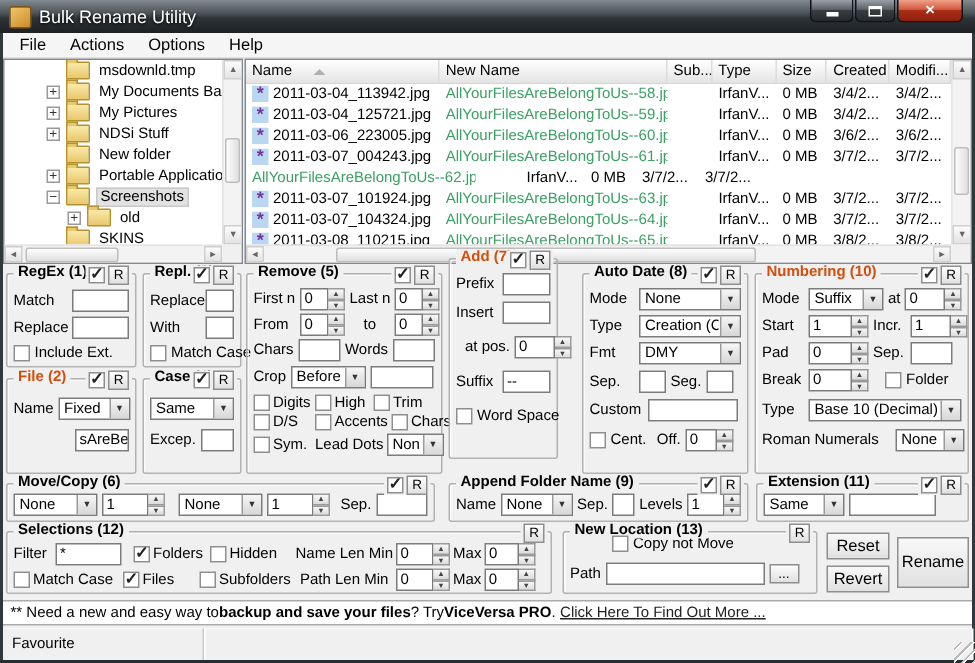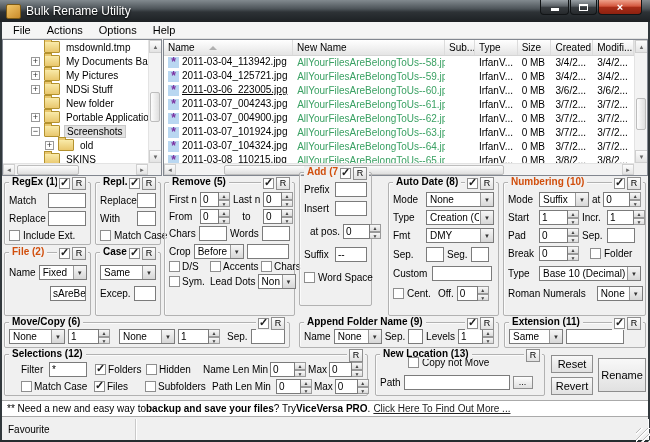--- a/index.html
+++ b/index.html
@@ -235,39 +235,38 @@
         <div class="lrow">
           <div class="lcell c0" style="width: 130px;"><span class="ficon">*</span><span>2011-03-04_125721.jpg</span></div>
           <div class="lcell c1" style="width: 153px;"><span>AllYourFilesAreBelongToUs--59.jpg</span></div>
           <div class="lcell c2" style="width: 30px;"><span></span></div>
           <div class="lcell c3" style="width: 43px;"><span>IrfanV...</span></div>
           <div class="lcell c4" style="width: 34px;"><span>0 MB</span></div>
           <div class="lcell c5" style="width: 42px;"><span>3/4/2...</span></div>
           <div class="lcell c6" style="width: 41px;"><span>3/4/2...</span></div>
         </div>
         <div class="lrow">
-          <div class="lcell c0" style="width: 130px; text-decoration: underline;"><span class="ficon">*</span><span>2011-03-06_223005.jpg</span></div>
+          <div class="lcell c0" style="width: 130px;"><span class="ficon">*</span><span>2011-03-06_223005.jpg</span></div>
           <div class="lcell c1" style="width: 153px;"><span>AllYourFilesAreBelongToUs--60.jpg</span></div>
           <div class="lcell c2" style="width: 30px;"><span></span></div>
           <div class="lcell c3" style="width: 43px;"><span>IrfanV...</span></div>
           <div class="lcell c4" style="width: 34px;"><span>0 MB</span></div>
           <div class="lcell c5" style="width: 42px;"><span>3/6/2...</span></div>
           <div class="lcell c6" style="width: 41px;"><span>3/6/2...</span></div>
         </div>
         <div class="lrow">
           <div class="lcell c0" style="width: 130px;"><span class="ficon">*</span><span>2011-03-07_004243.jpg</span></div>
           <div class="lcell c1" style="width: 153px;"><span>AllYourFilesAreBelongToUs--61.jpg</span></div>
           <div class="lcell c2" style="width: 30px;"><span></span></div>
           <div class="lcell c3" style="width: 43px;"><span>IrfanV...</span></div>
           <div class="lcell c4" style="width: 34px;"><span>0 MB</span></div>
           <div class="lcell c5" style="width: 42px;"><span>3/7/2...</span></div>
           <div class="lcell c6" style="width: 41px;"><span>3/7/2...</span></div>
         </div>
         <div class="lrow">
-          <div class="lcell c0" style="width: 130px;"><span class="ficon">*</span><span>2011-03-07_004900.jpg</span></div>
           <div class="lcell c1" style="width: 153px;"><span>AllYourFilesAreBelongToUs--62.jpg</span></div>
           <div class="lcell c2" style="width: 30px;"><span></span></div>
           <div class="lcell c3" style="width: 43px;"><span>IrfanV...</span></div>
           <div class="lcell c4" style="width: 34px;"><span>0 MB</span></div>
           <div class="lcell c5" style="width: 42px;"><span>3/7/2...</span></div>
           <div class="lcell c6" style="width: 41px;"><span>3/7/2...</span></div>
         </div>
         <div class="lrow">
           <div class="lcell c0" style="width: 130px;"><span class="ficon">*</span><span>2011-03-07_101924.jpg</span></div>
           <div class="lcell c1" style="width: 153px;"><span>AllYourFilesAreBelongToUs--63.jpg</span></div>
@@ -434,20 +433,28 @@
       <span class="txt" style="width:30px;"></span>
     </div>
     <div class="prow" style="margin-top:3px;">
       <span class="lbl">Crop</span>
       <span class="dd" style="width:50px;">
           <span class="val">Before</span>
           <span class="arr">▼</span>
         </span>
       <span class="txt" style="width:42px;"></span>
     </div>
+    <div class="prow" style="margin-top:4px;gap:2px;">
+      <span class="cb"></span>
+      <span class="lbl" style="width:26px;">Digits</span>
+      <span class="cb"></span>
+      <span class="lbl" style="width:24px;">High</span>
+      <span class="cb"></span>
+      <span class="lbl">Trim</span>
+    </div>
     <div class="prow" style="margin-top:2px;gap:2px;">
       <span class="cb"></span>
       <span class="lbl" style="width:26px;">D/S</span>
       <span class="cb"></span>
       <span class="lbl" style="width:36px;">Accents</span>
       <span class="cb"></span>
       <span class="lbl">Chars</span>
     </div>
     <div class="prow" style="margin-top:2px;gap:2px;">
       <span class="cb"></span>
@@ -691,21 +698,21 @@
     </span>
     <div class="prow" style="margin-top:6px;">
       <span class="dd" style="width:54px;">
           <span class="val">Same</span>
           <span class="arr">▼</span>
         </span>
       <span class="txt" style="width:58px;"></span>
     </div>
   </div>
 
-  <div class="panel" style="left:4px;top:354px;width:364px;height:42px;padding-left:12px;">
+  <div class="panel" style="left:4px;top:354px;width:364px;height:42px;">
     <span class="legend">Selections (12)</span>
     <span class="hdr-right">
       <span class="rbtn">R</span>
     </span>
     <div class="prow" style="margin-top:7px;gap:2px;">
       <span class="lbl" style="width:26px;">Filter</span>
       <span class="txt" style="width:44px;">*</span>
       <span class="cb checked" style="margin-left:6px;"></span>
       <span class="lbl" style="width:36px;">Folders</span>
       <span class="cb"></span>

